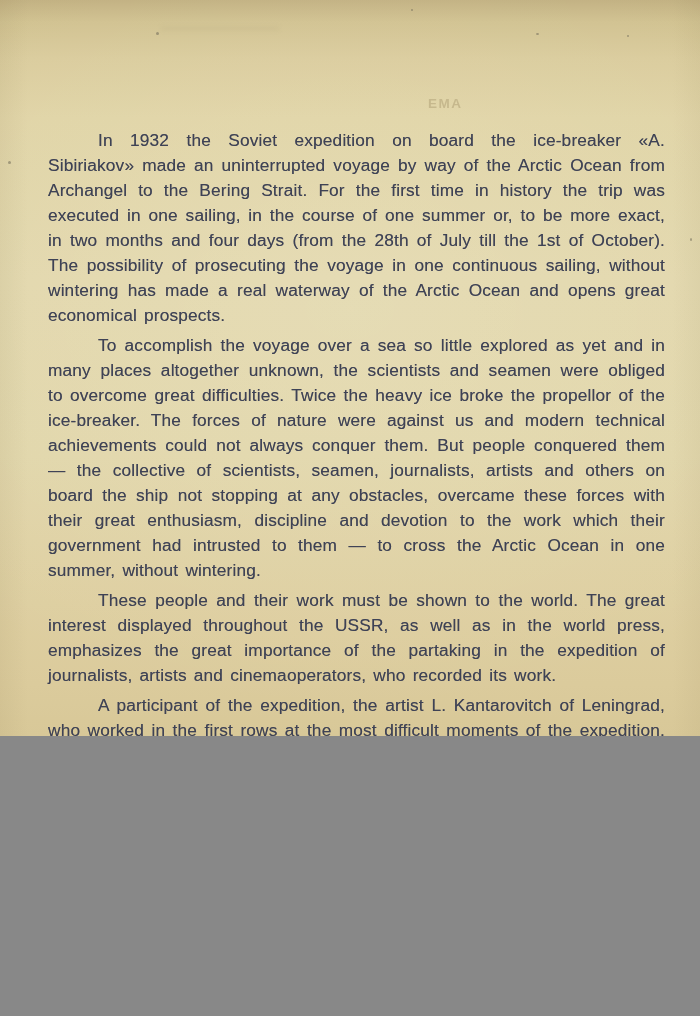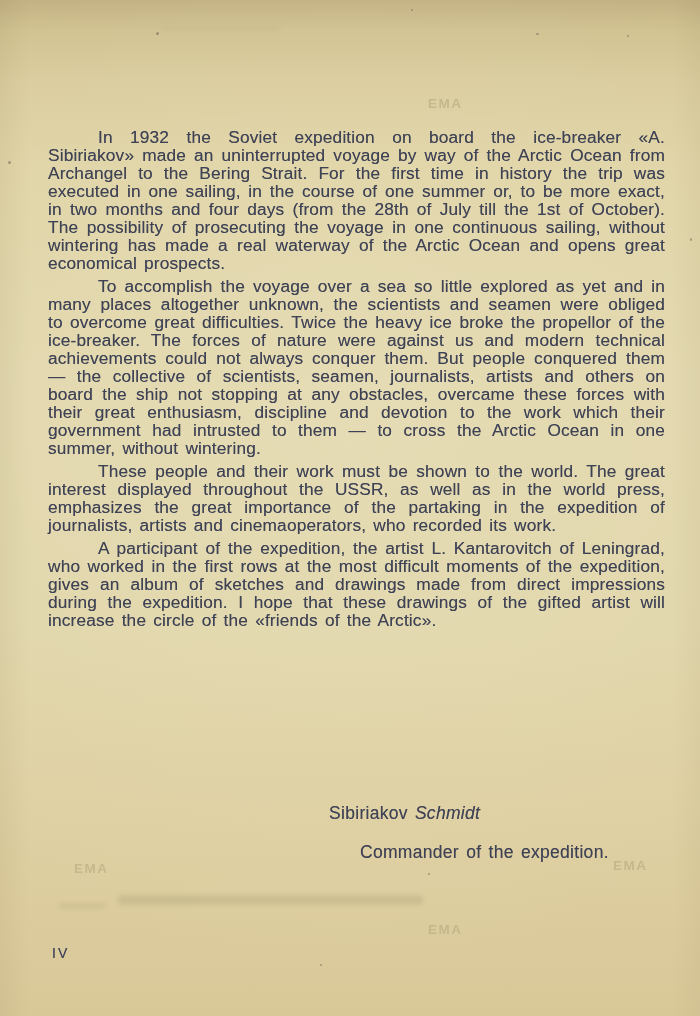--- a/index.html
+++ b/index.html
@@ -1,34 +1,34 @@
 <!DOCTYPE html>
 <html><head>
 <meta charset="utf-8">
 <style>
   html, body { margin: 0; padding: 0; background: #888; }
   .page {
     position: relative;
     width: 700px;
-    height: 1016px;
+    height: 736px;
     overflow: hidden;
     font-family: "Liberation Sans", sans-serif;
     background:
       linear-gradient(90deg, rgba(110,92,52,.07) 0%, rgba(0,0,0,0) 4%, rgba(0,0,0,0) 96%, rgba(110,92,52,.06) 100%),
       radial-gradient(130% 85% at 50% 42%, rgba(255,255,244,.12) 0%, rgba(0,0,0,0) 65%),
       linear-gradient(180deg, #c2b182 0%, #d1c291 3%, #dacc9d 8%, #e0d4a6 16%, #e2d7ac 38%, #e1d6aa 62%, #decfa1 82%, #dbcb9c 93%, #d8c898 100%);
   }
   .text-block {
     position: absolute;
     left: 48px;
     top: 128px;
     width: 617px;
     color: #3e4255;
     font-size: 17.3px;
-    line-height: 18px;
+    line-height: 25px;
     letter-spacing: 0.15px;
     word-spacing: 2.2px;
     text-shadow: 0 0 0.5px rgba(62,66,85,.55);
   }
   .text-block p {
     margin: 0 0 5px 0;
     text-indent: 50px;
     text-align: justify;
   }
   .signature-line {

